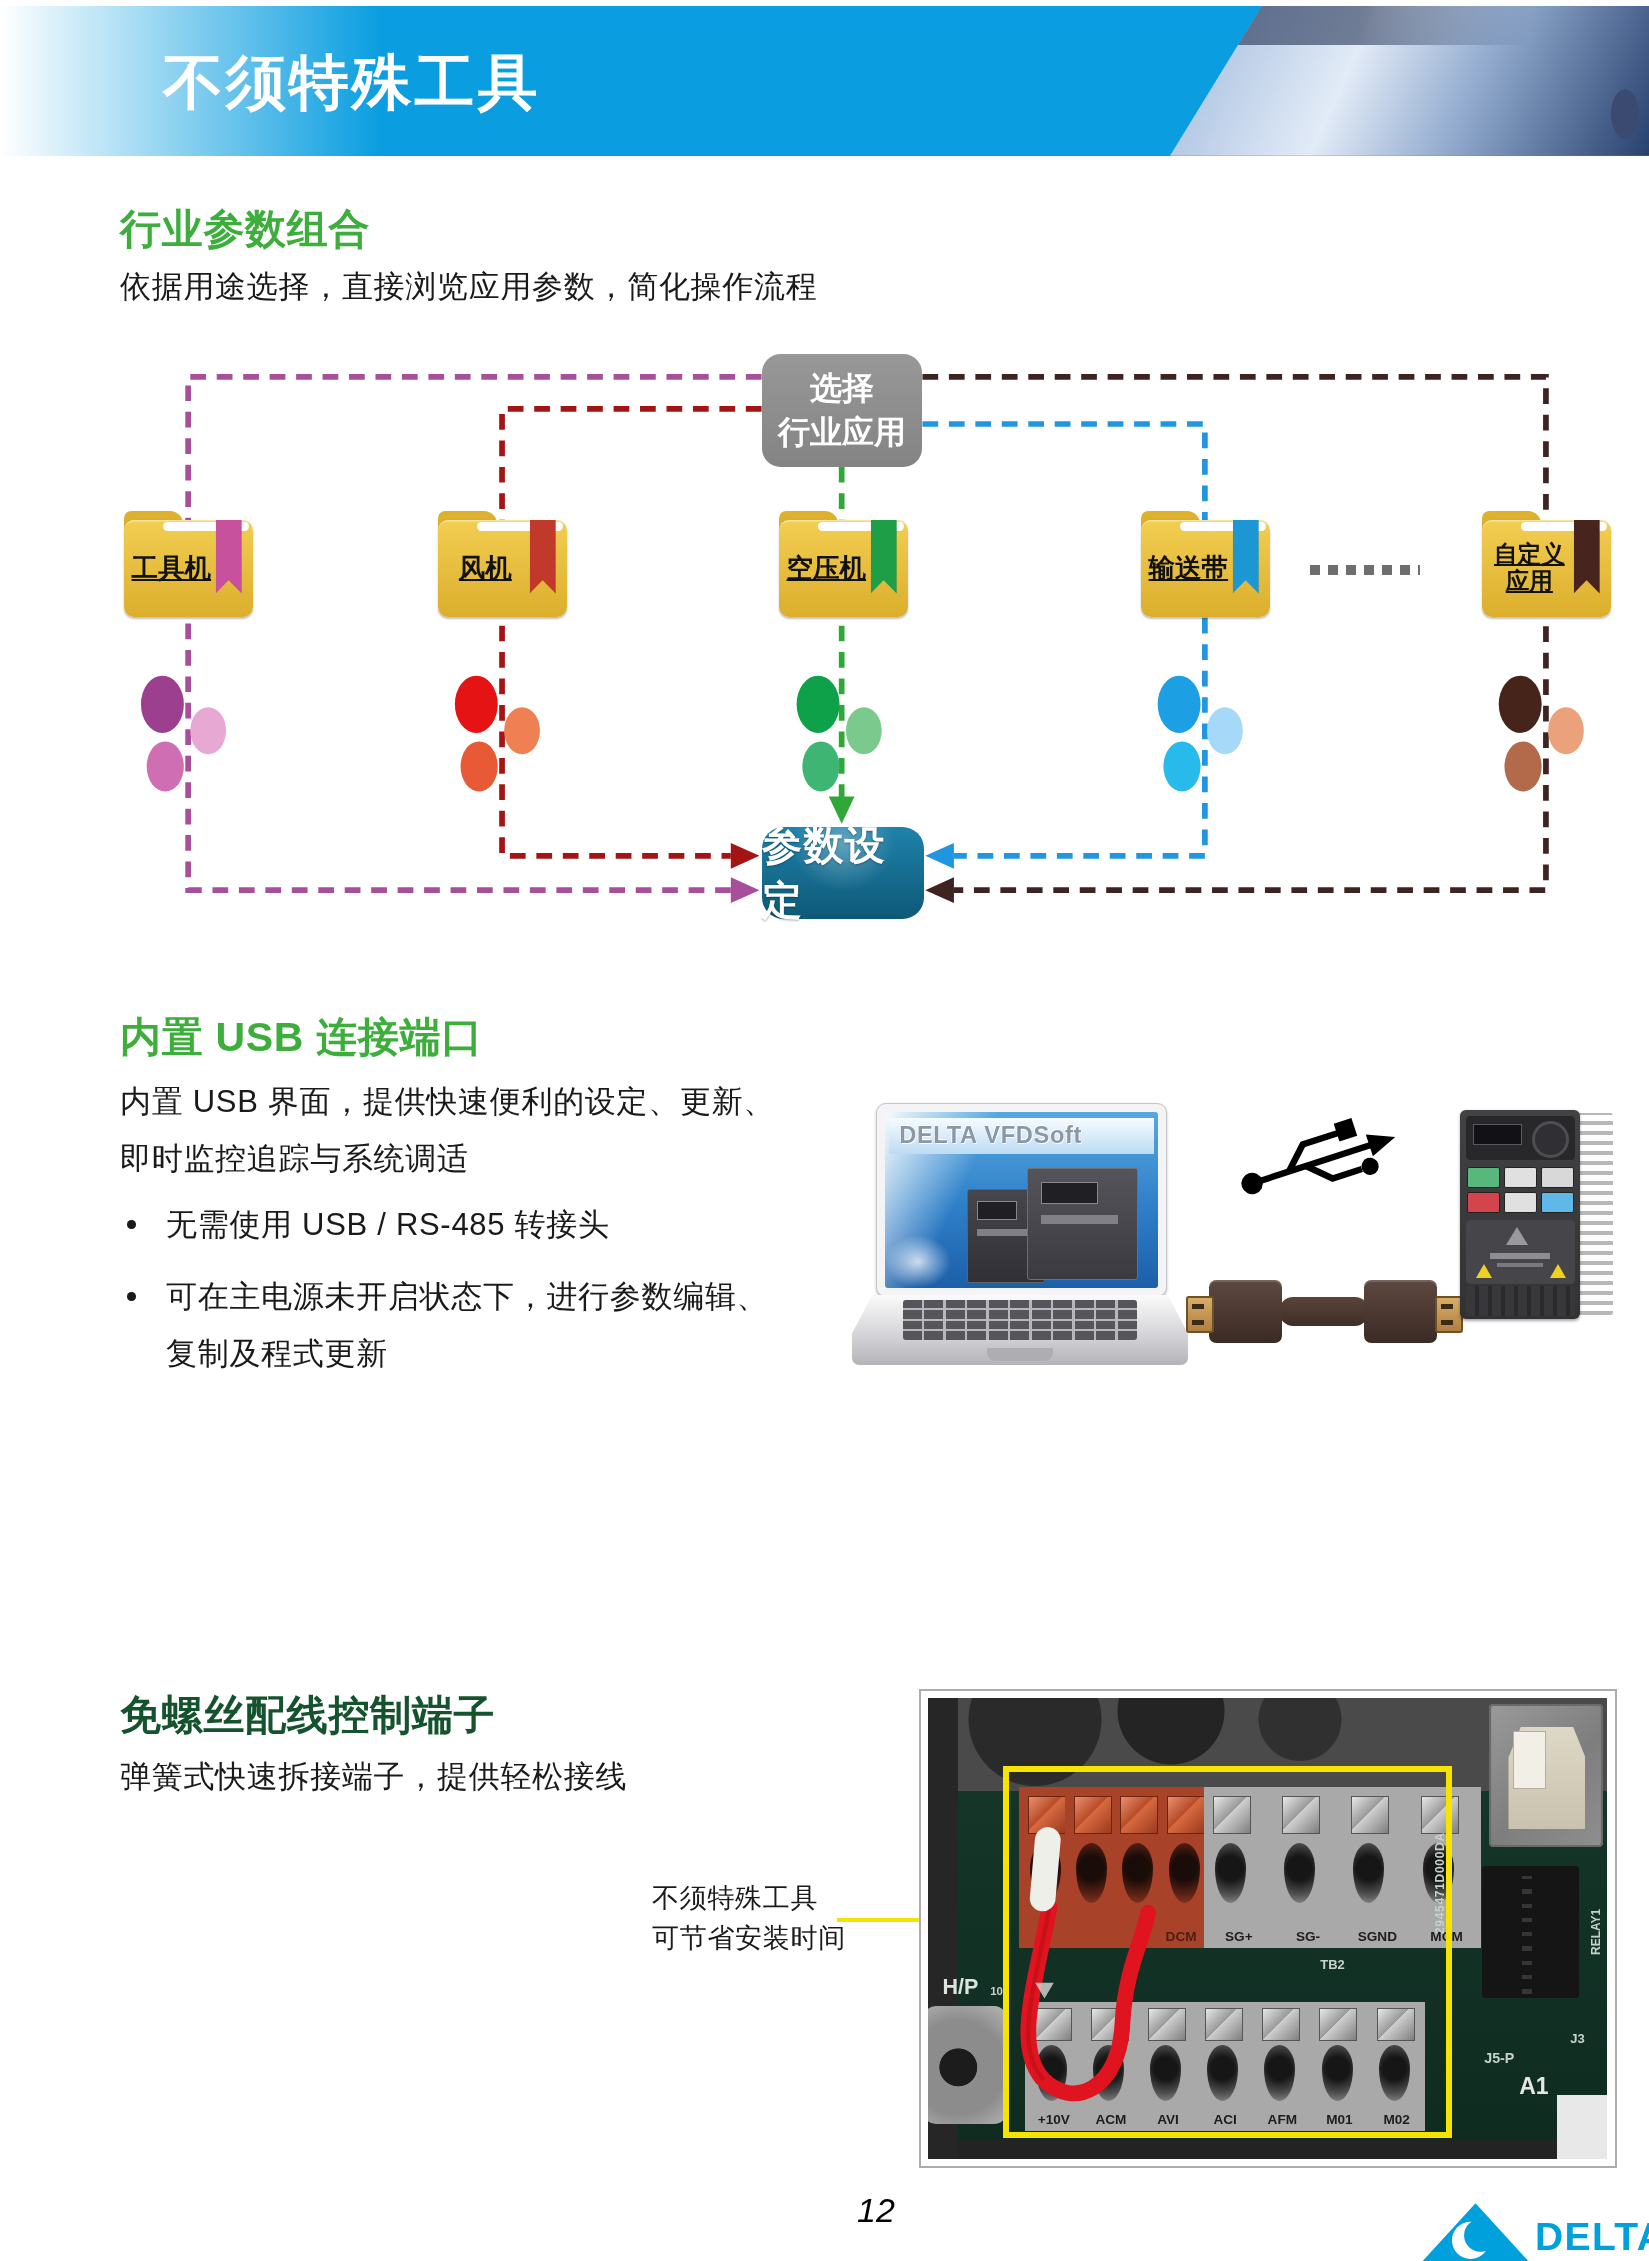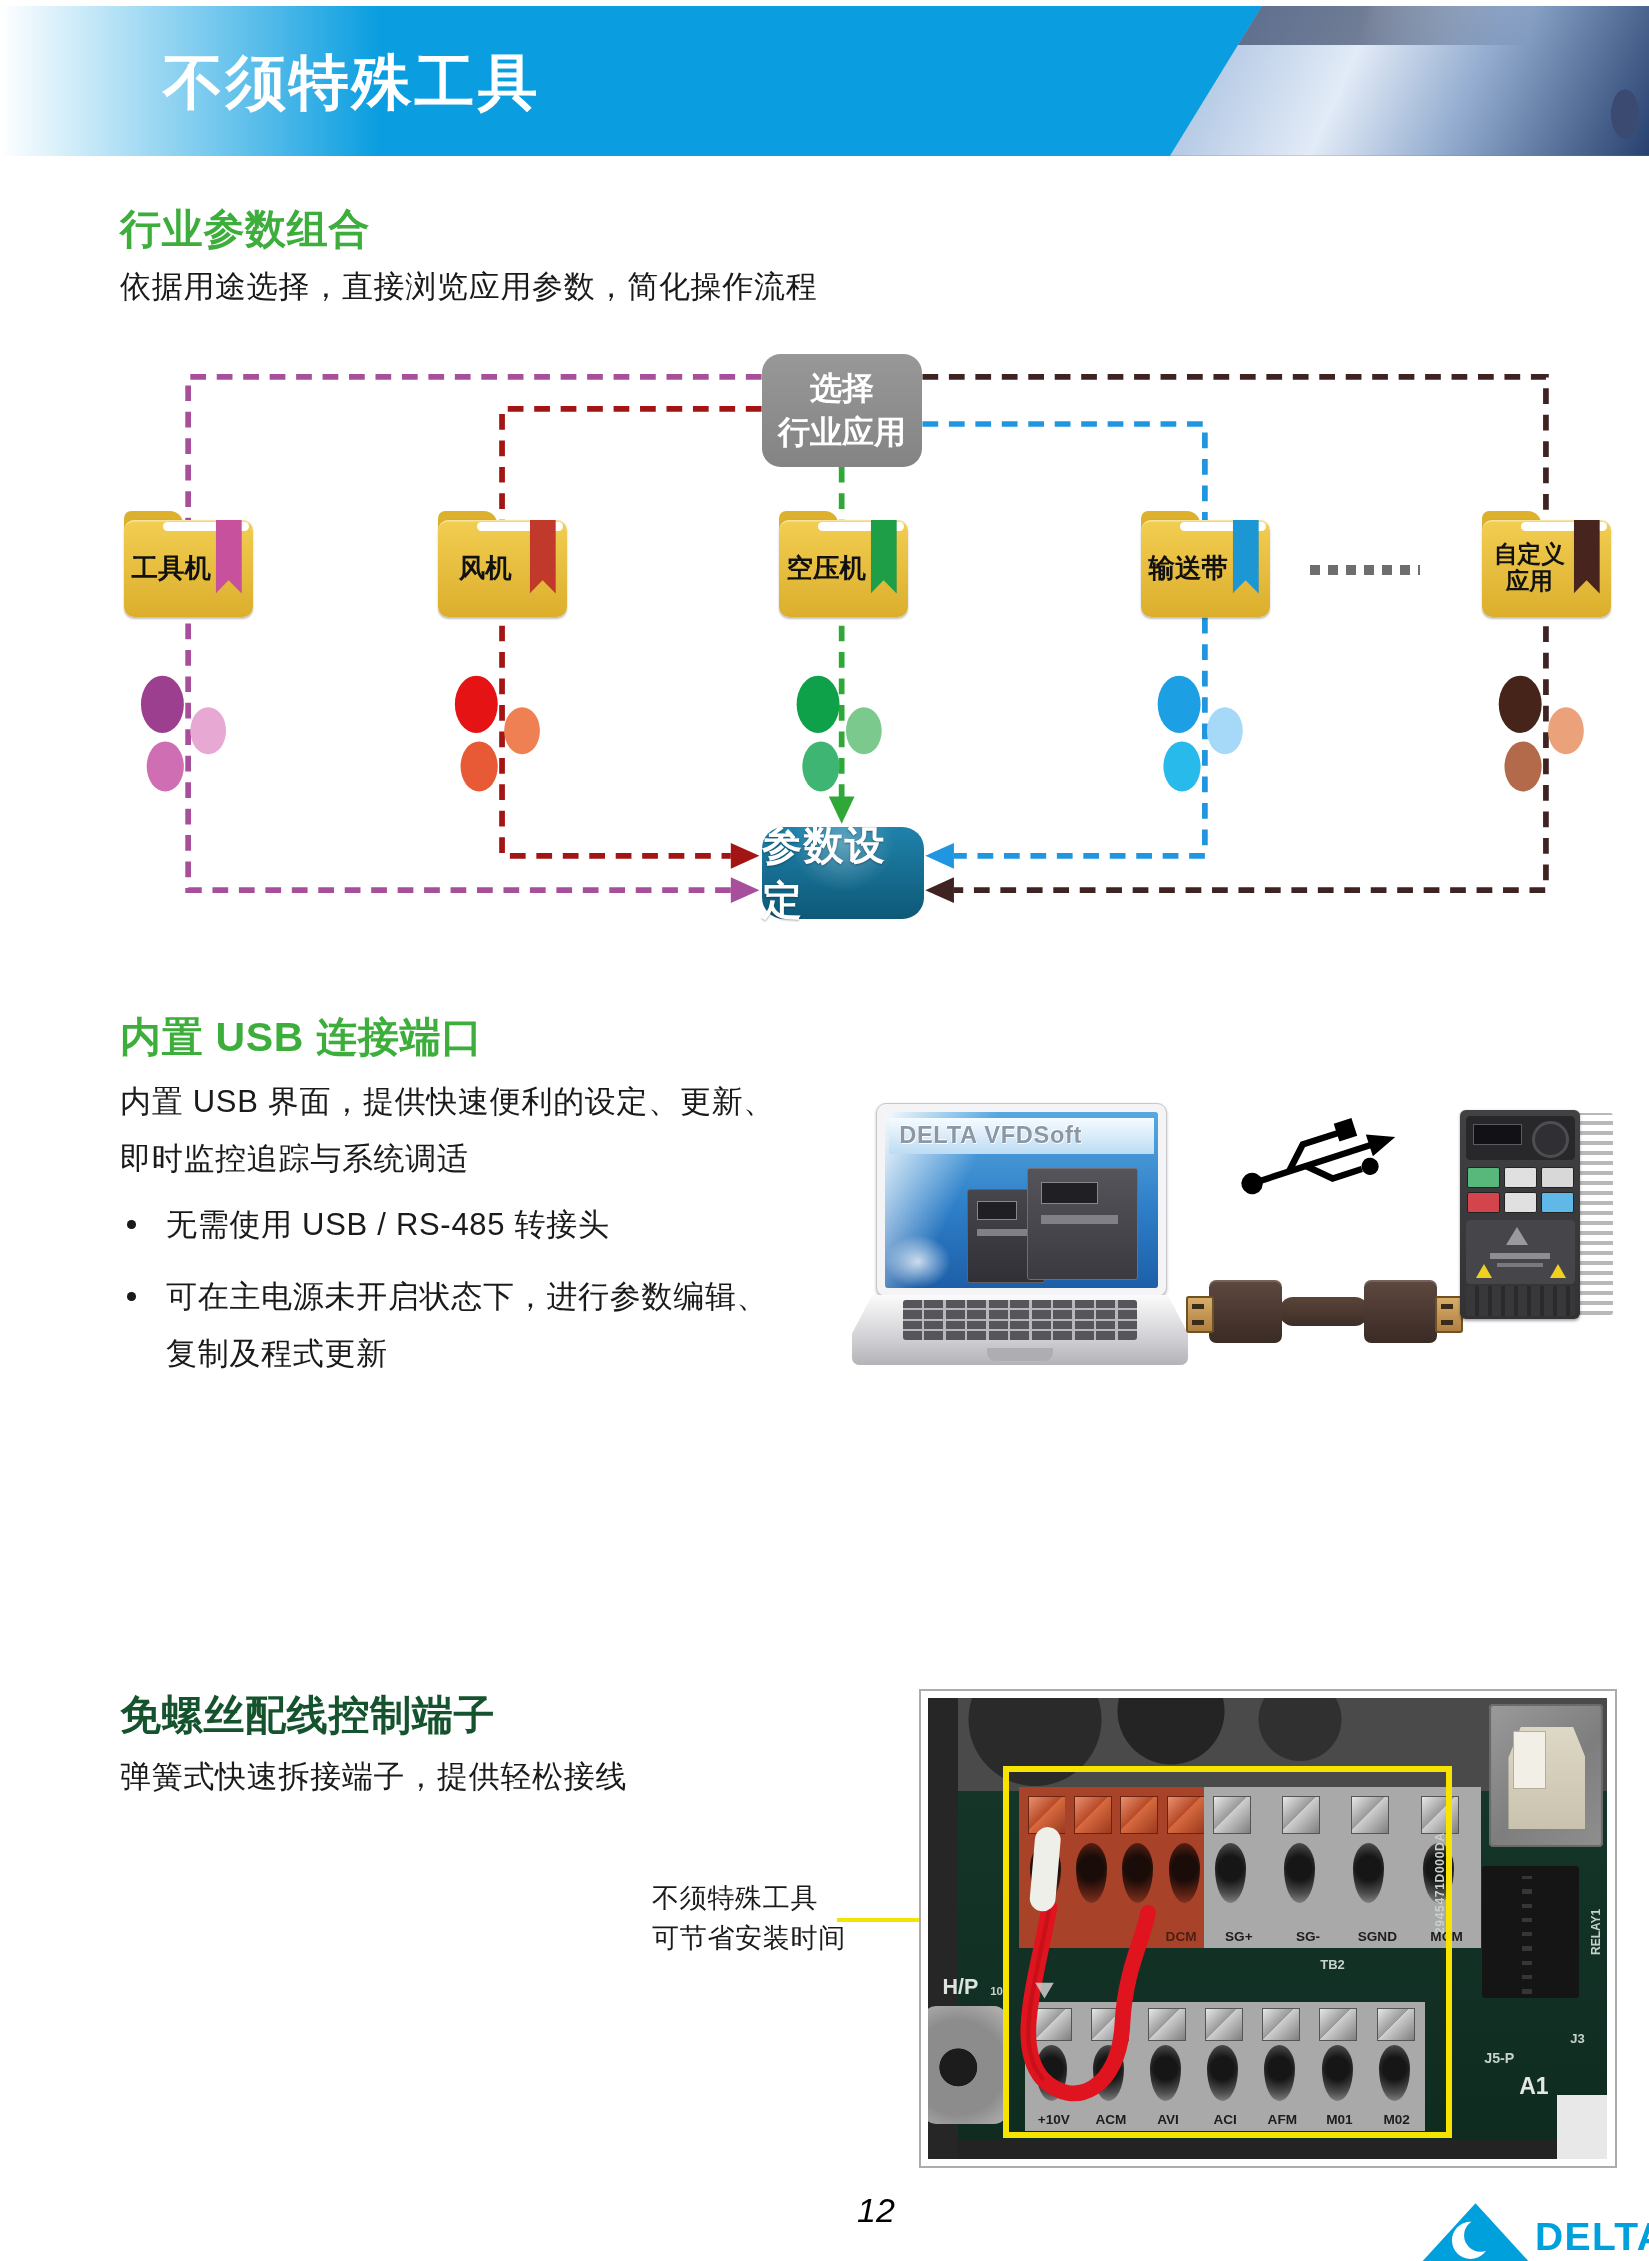--- a/index.html
+++ b/index.html
@@ -54,21 +54,21 @@
   .folder{width:129px;height:106px;z-index:2;}
   .folder-tab{position:absolute;top:0;left:0;width:46%;height:18.6px;background:#ddb12e;border-radius:7.2px 13px 0 0;}
   .folder-body{position:absolute;top:8.6px;left:0;right:0;bottom:0;border-radius:10px;
     background:linear-gradient(#f2ce52,#dcae2c);box-shadow:inset 0 1.4px 0 rgba(255,255,255,.45),0 1.4px 2.1px rgba(0,0,0,.25);}
   .folder-strip{position:absolute;top:10.7px;left:30%;right:3%;height:9.3px;background:#ffffff;border-radius:5.7px;}
   .ribbon{position:absolute;top:8.6px;right:11.4px;width:26px;height:74px;
     clip-path:polygon(0 0,100% 0,100% 100%,50% 82%,0 100%);box-shadow:0 0.7px 1.4px rgba(0,0,0,.3);}
   .folder-label{position:absolute;left:5.7px;right:40px;top:8.6px;bottom:0;
     display:flex;flex-direction:column;align-items:center;justify-content:center;
     font-size:26.5px;font-weight:bold;color:#111;line-height:1.15;text-align:center;}
-  .folder-label span{display:block;}
+  .folder-label span{display:block;text-decoration:underline;}
   .ellipsis-dots{left:1310px;top:565px;width:110px;height:10px;
     background:repeating-linear-gradient(90deg,#6e6e6e 0 10px,rgba(0,0,0,0) 10px 18px);}
 
   
   .laptop{left:852px;top:1103px;width:336px;height:286px;}
   .laptop-screen{position:absolute;left:24px;top:0;width:289px;height:192px;background:#f4f4f6;
     border:1.4px solid #c8c8cc;border-radius:10px;box-shadow:0 1.4px 2.9px rgba(0,0,0,.25);}
   .screen-img{position:absolute;inset:7.9px;overflow:hidden;border-radius:2.9px;
     background-image:
       linear-gradient(115deg,rgba(255,255,255,.95) 0%,rgba(255,255,255,0) 32%),

